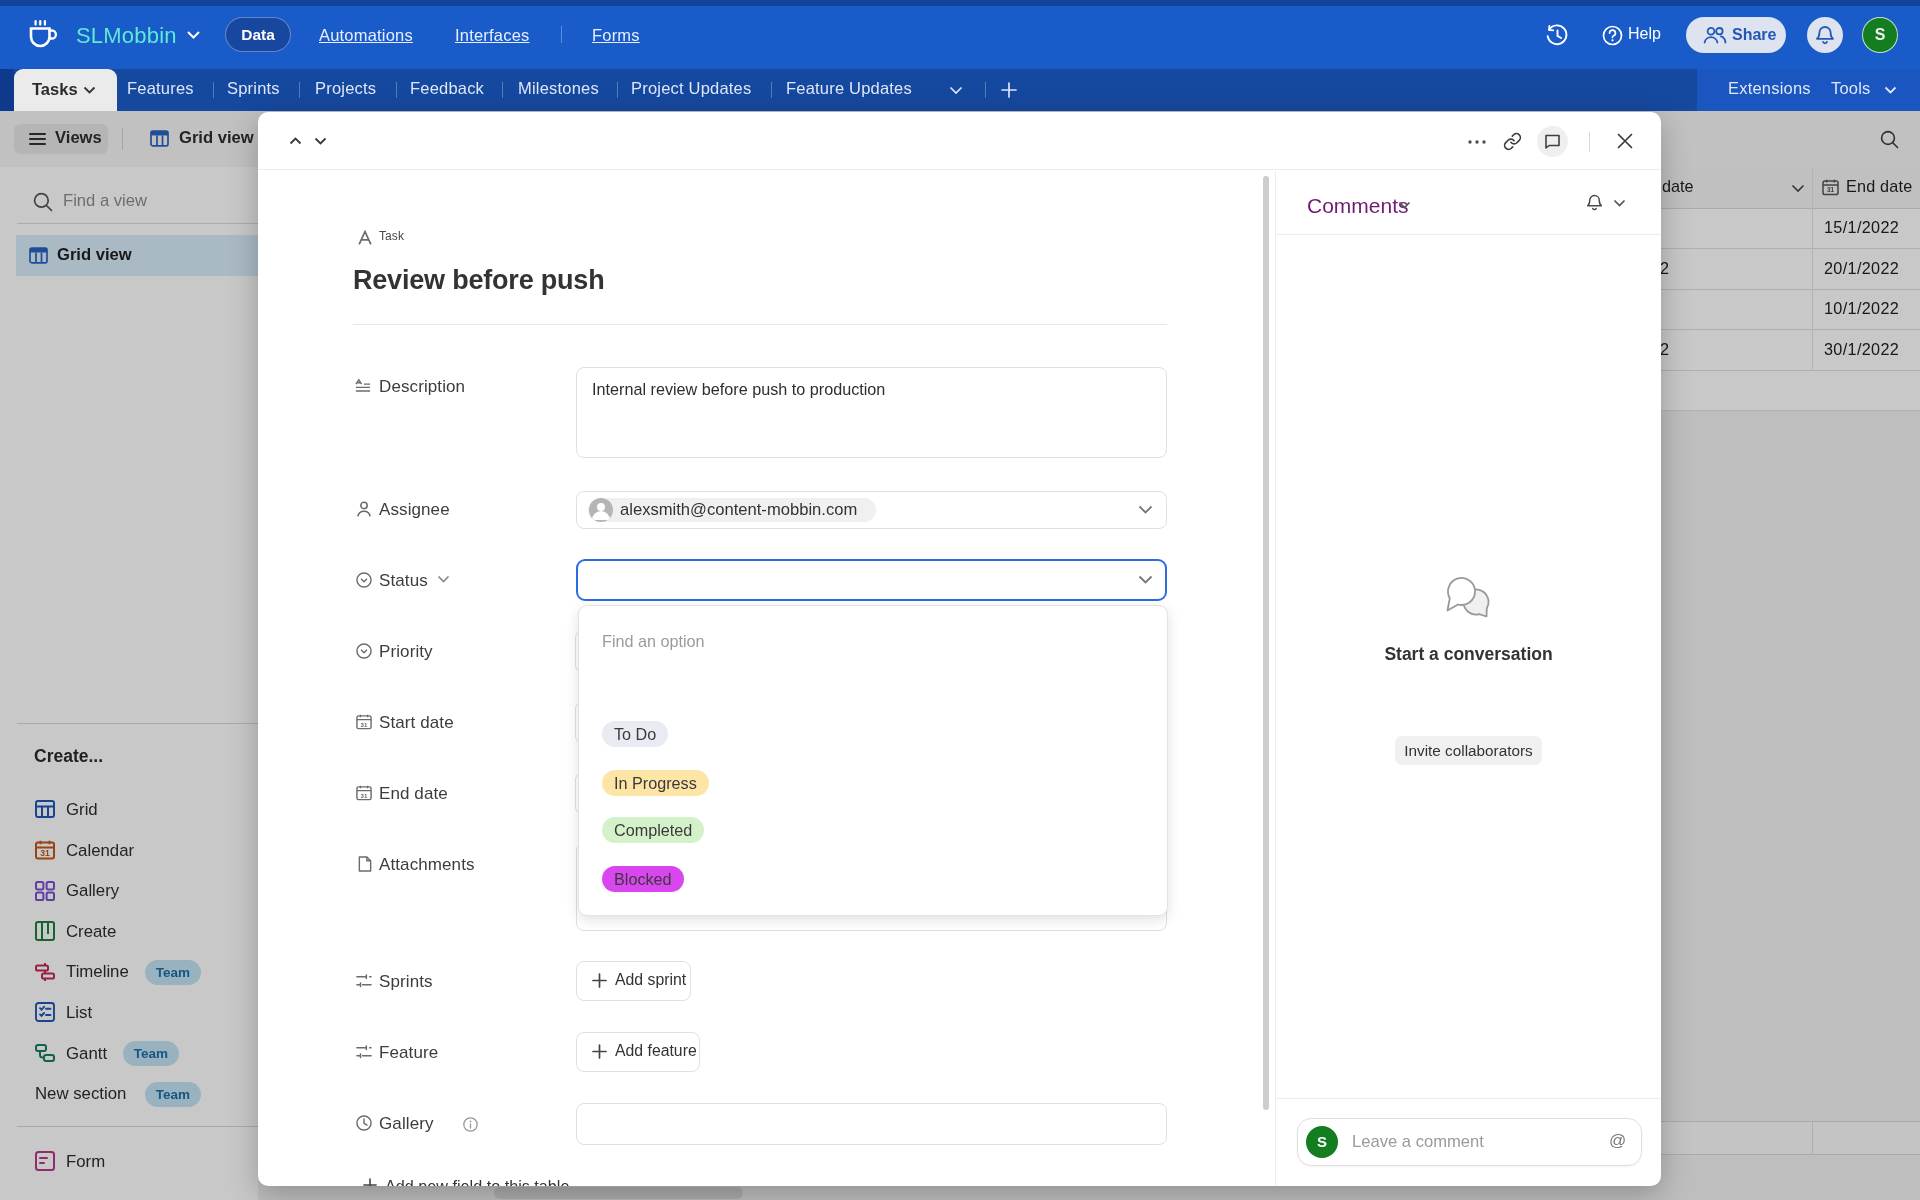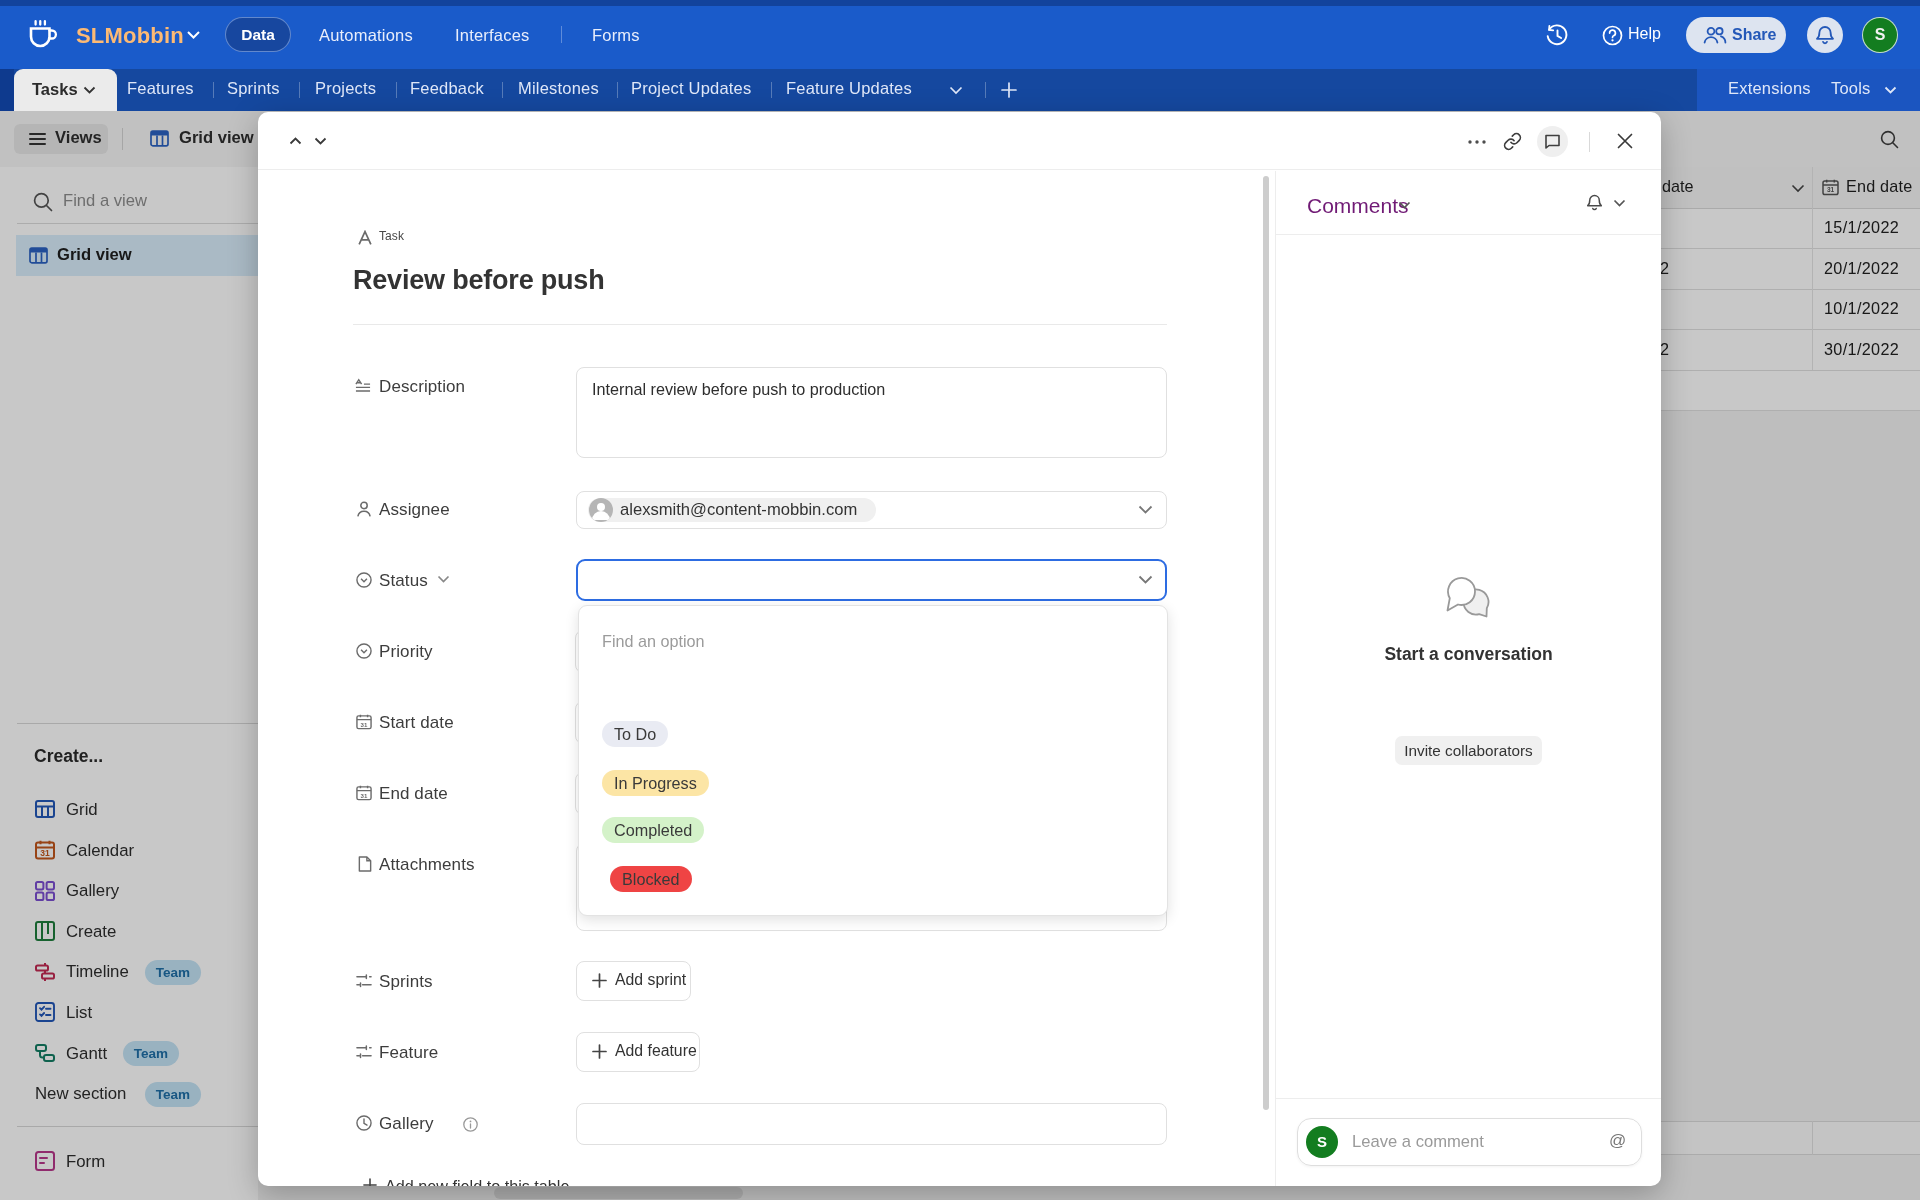--- a/index.html
+++ b/index.html
@@ -6,21 +6,21 @@
   html,body { width:1920px; height:1200px; overflow:hidden; font-family:"Liberation Sans", sans-serif; }
   .abs { position:absolute; }
   body { position:relative; background:#fff; }
 
   
   #nav { position:absolute; left:0; top:0; width:1920px; height:69px; background:#1a5bca; }
   #navtopedge { position:absolute; left:0; top:0; width:1920px; height:6px; background:#12439c; z-index:3; }
   #tabbar { position:absolute; left:0; top:69px; width:1920px; height:42px; background:#15489f; }
   #tabbar .darkedge { position:absolute; left:0; top:0; width:14px; height:42px; background:#0e3a8e; }
   #tabbar .rightsec { position:absolute; left:1697px; top:0; width:223px; height:42px; background:#1b55c0; }
-  .navtxt { position:absolute; color:#e9eefb; font-size:16.5px; letter-spacing:0.2px; white-space:nowrap; }
+  .navtxt { position:absolute; color:#e9eefb; font-size:16.5px; letter-spacing:0.2px; white-space:nowrap;text-decoration:underline; }
   .tabtxt { position:absolute; color:#dfe7f8; font-size:16.5px; letter-spacing:0.2px; top:10px; white-space:nowrap; }
   .tabsep { position:absolute; top:13px; width:1px; height:16px; background:rgba(255,255,255,0.28); }
 
   
   #toolbar { position:absolute; left:0; top:111px; width:1920px; height:56px; background:#f7f7f7; }
   #sidebar { position:absolute; left:0; top:167px; width:258px; height:1033px; background:#ffffff; }
   #gridarea { position:absolute; left:258px; top:167px; width:1662px; height:1033px; background:#f2f2f2; }
 
   #overlay { position:absolute; left:0; top:111px; width:1920px; height:1089px; background:rgba(0,0,0,0.215); z-index:5; }
 
@@ -39,21 +39,21 @@
 </head>
 <body>
   <div id="navtopedge"></div>
   <div id="nav">
 
     <svg class="abs" style="left:28px;top:19px" width="30" height="30" viewBox="0 0 30 30" fill="none" stroke="#fff" stroke-linecap="round">
       <path d="M3 9.5 h18.5 v8.2 a9.25 9.25 0 0 1 -18.5 0 z" stroke-width="2.6"></path>
       <path d="M21.5 11.5 h2.4 a4 4 0 0 1 0 8 h-2.6" stroke-width="2.3"></path>
       <path d="M7.6 2.2 v3.4 M12.25 2.2 v3.4 M16.9 2.2 v3.4" stroke-width="2.3"></path>
     </svg>
-    <div class="abs" style="left:76px;top:23px;color:#fdba74;font-size:22px;font-weight:bold;letter-spacing:0.2px">SLMobbin</div>
+    <div class="abs" style="left:76px;top:23px;color:#5eead4;font-size:22px;font-weight:normal;letter-spacing:0.2px">SLMobbin</div>
     <svg class="abs" style="left:186px;top:30px" width="15" height="10" viewBox="0 0 15 10" fill="none" stroke="#fff" stroke-width="2">
       <path d="M2 2 l5.5 5.5 L13 2"></path>
     </svg>
     <div class="abs" style="left:225px;top:17px;width:66px;height:35px;background:#17479f;border:1px solid rgba(160,190,240,0.55);border-radius:18px;color:#fff;font-size:15.5px;font-weight:bold;text-align:center;line-height:33px">Data</div>
     <div class="navtxt" style="left:319px;top:26px">Automations</div>
     <div class="navtxt" style="left:455px;top:26px">Interfaces</div>
     <div class="abs" style="left:561px;top:26px;width:1px;height:17px;background:rgba(255,255,255,0.3)"></div>
     <div class="navtxt" style="left:592px;top:26px">Forms</div>
 
     <svg class="abs" style="left:1546px;top:24px" width="23" height="23" viewBox="0 0 23 23" fill="none" stroke="#fff" stroke-width="1.9" stroke-linecap="round">
@@ -349,21 +349,21 @@
         <path d="M9.5 1 v4 h4"></path>
       </svg>
       <div class="flabel" style="left:121px;top:684px">Attachments</div>
       <div class="input" style="left:318px;top:672px;width:591px;height:88px"></div>
 
       <div class="abs" style="left:320px;top:434px;width:590px;height:311px;background:#fff;border:1px solid #e3e3e3;border-radius:9px;box-shadow:0 4px 14px rgba(0,0,0,0.12)"></div>
       <div class="abs" style="left:344px;top:461px;color:#9b9b9b;font-size:16.2px">Find an option</div>
       <div class="chip" style="left:344px;top:550px;background:#e9ebf3">To Do</div>
       <div class="chip" style="left:344px;top:599px;background:#fce5a5">In Progress</div>
       <div class="chip" style="left:344px;top:646px;background:#d4f2c9">Completed</div>
-      <div class="chip" style="left:352px;top:695px;background:#ef4444">Blocked</div>
+      <div class="chip" style="left:344px;top:695px;background:#d946ef">Blocked</div>
 
       <svg class="ficon" style="left:98px;top:802px" width="17" height="15" viewBox="0 0 17 15" fill="none" stroke="#6b6b6b" stroke-width="1.6" stroke-linecap="round">
         <path d="M1 3 h10 M14.5 3 h1.5 M11 1.2 v3.6 M1 11.5 h2.5 M7 11.5 h9 M4.8 9.7 v3.6"></path>
       </svg>
       <div class="flabel" style="left:121px;top:801px">Sprints</div>
       <div class="input" style="left:318px;top:790px;width:115px;height:40px"></div>
       <svg class="abs" style="left:334px;top:802px" width="15" height="15" viewBox="0 0 15 15" fill="none" stroke="#444" stroke-width="1.7" stroke-linecap="round">
         <path d="M7.5 1 v13 M1 7.5 h13"></path>
       </svg>
       <div class="abs" style="left:357px;top:800px;color:#333;font-size:15.8px">Add sprint</div>

